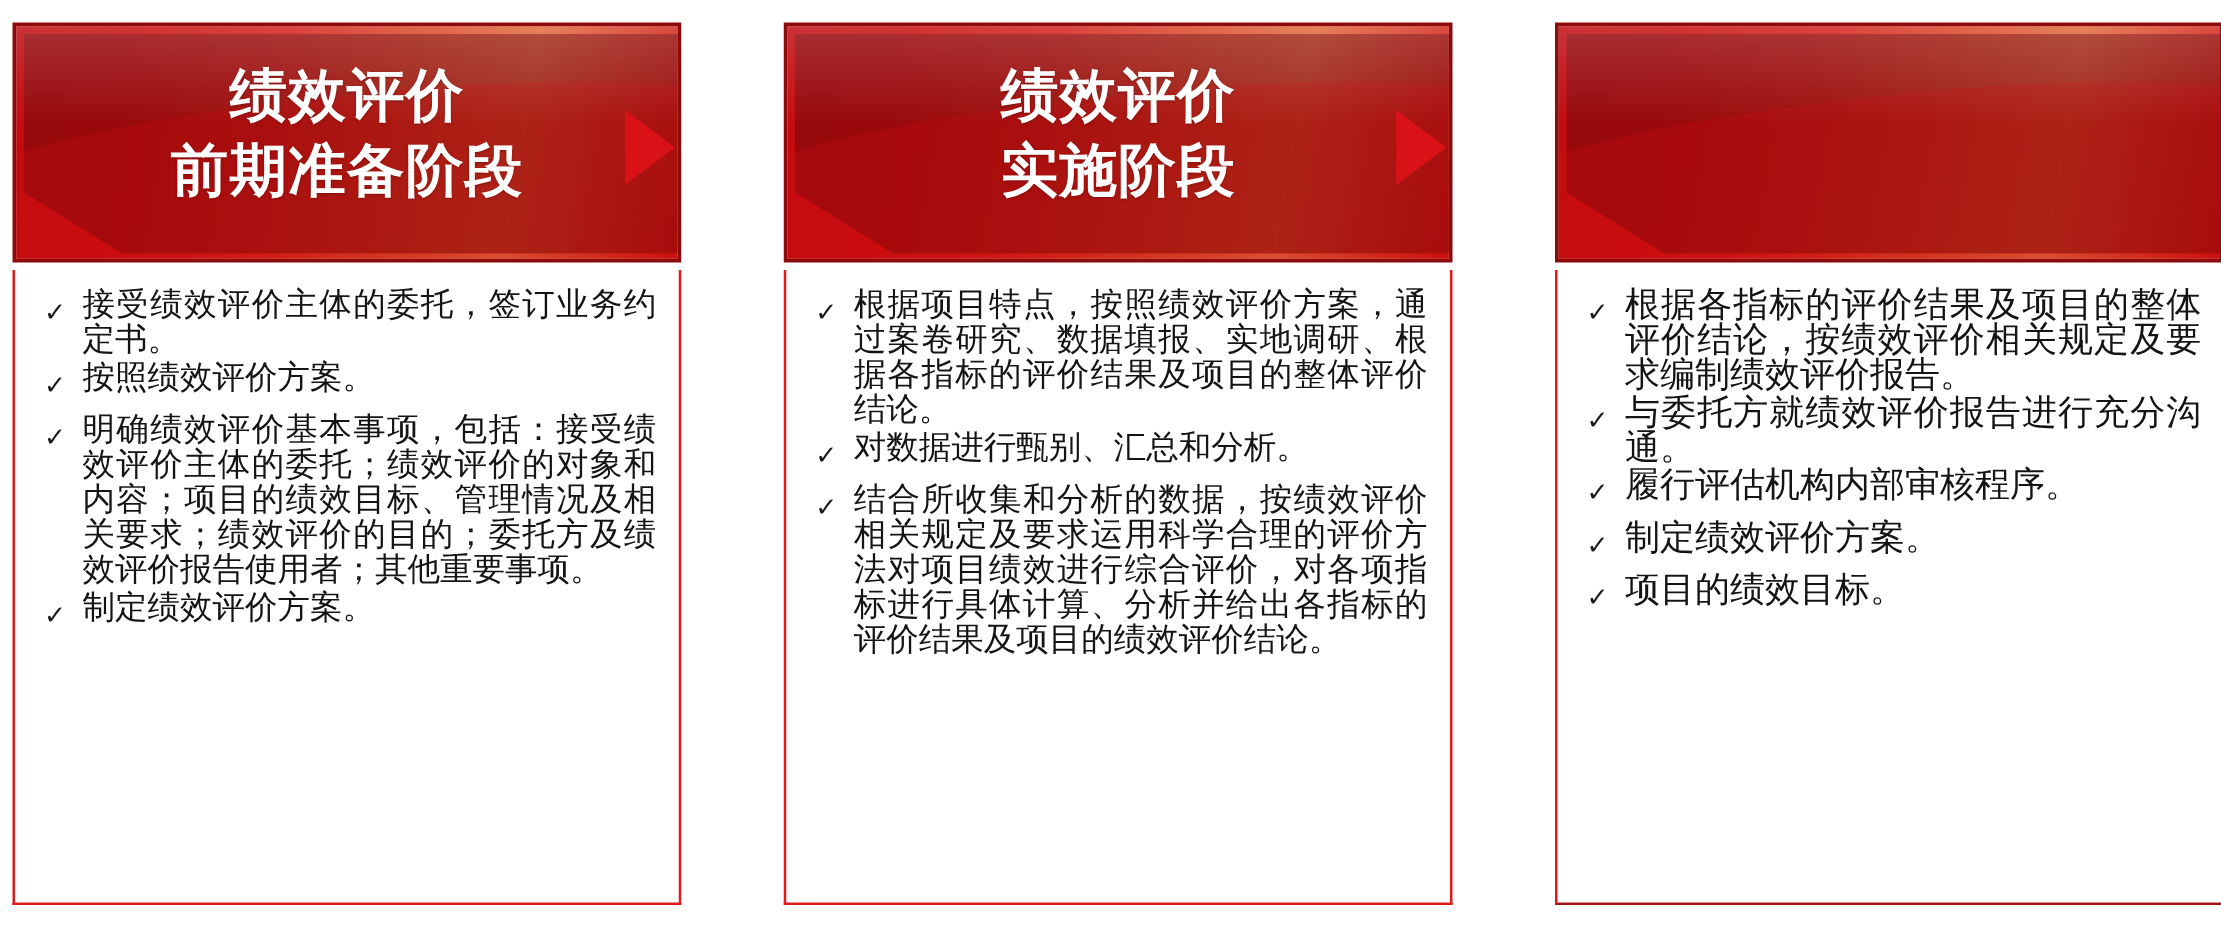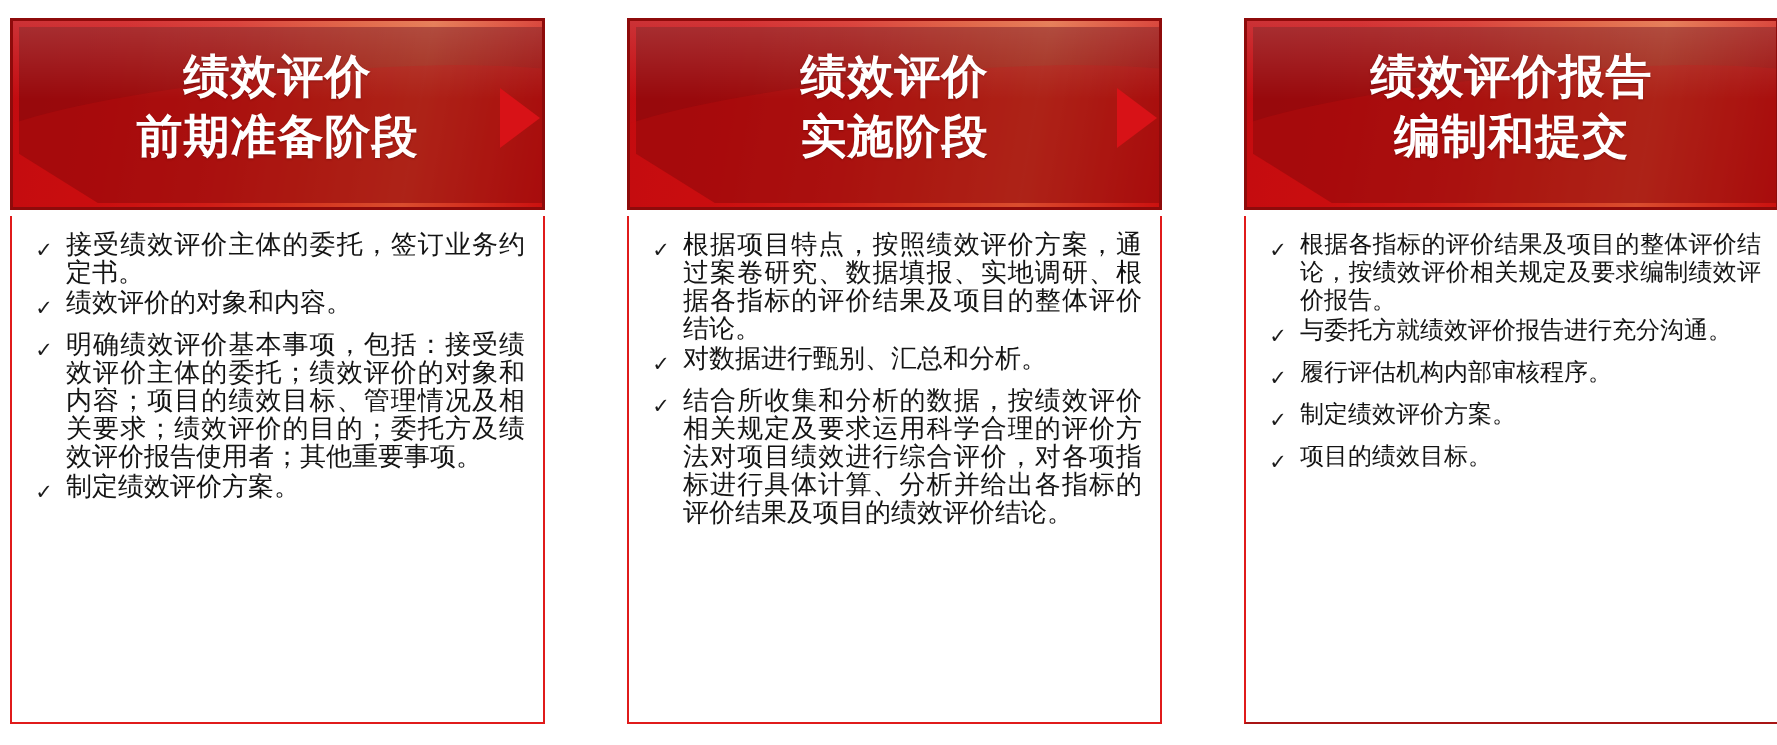--- a/index.html
+++ b/index.html
@@ -135,21 +135,21 @@
     font-size: 26px;
     line-height: 28px;
     text-align: justify;
     text-justify: inter-ideograph;
     padding-right: 4px;
   }
 
   
   .stage.s1 .txt { font-size: 26px; }
   .stage.s2 .txt { font-size: 26px; }
-  .stage.s3 .txt { font-size: 24px; }
+  .stage.s3 .txt { font-size: 28px; }
 
   
   .arrow {
     position: absolute;
     top: 88px;
     width: 0;
     height: 0;
     border-top: 30px solid transparent;
     border-bottom: 30px solid transparent;
     border-left: 40px solid #d81217;
@@ -171,21 +171,21 @@
 前期准备阶段</div>
     </div>
     <div class="bodybox">
       <ul class="items">
         <li>
           <span class="tick">✓</span>
           <span class="txt">接受绩效评价主体的委托，签订业务约定书。</span>
         </li>
         <li>
           <span class="tick">✓</span>
-          <span class="txt">绩效评价的对象和内容。</span>
+          <span class="txt">按照绩效评价方案。</span>
         </li>
         <li>
           <span class="tick">✓</span>
           <span class="txt">明确绩效评价基本事项，包括：接受绩效评价主体的委托；绩效评价的对象和内容；项目的绩效目标、管理情况及相关要求；绩效评价的目的；委托方及绩效评价报告使用者；其他重要事项。</span>
         </li>
         <li>
           <span class="tick">✓</span>
           <span class="txt">制定绩效评价方案。</span>
         </li>
       </ul>
@@ -220,22 +220,20 @@
     </div>
   </div>
 
   <div class="arrow a2"></div>
 
   <div class="stage s3">
     <div class="banner">
       <div class="plate"></div>
       <div class="wave"></div>
       <div class="gloss"></div>
-      <div class="banner-title">绩效评价报告
-编制和提交</div>
     </div>
     <div class="bodybox">
       <ul class="items">
         <li>
           <span class="tick">✓</span>
           <span class="txt">根据各指标的评价结果及项目的整体评价结论，按绩效评价相关规定及要求编制绩效评价报告。</span>
         </li>
         <li>
           <span class="tick">✓</span>
           <span class="txt">与委托方就绩效评价报告进行充分沟通。</span>

